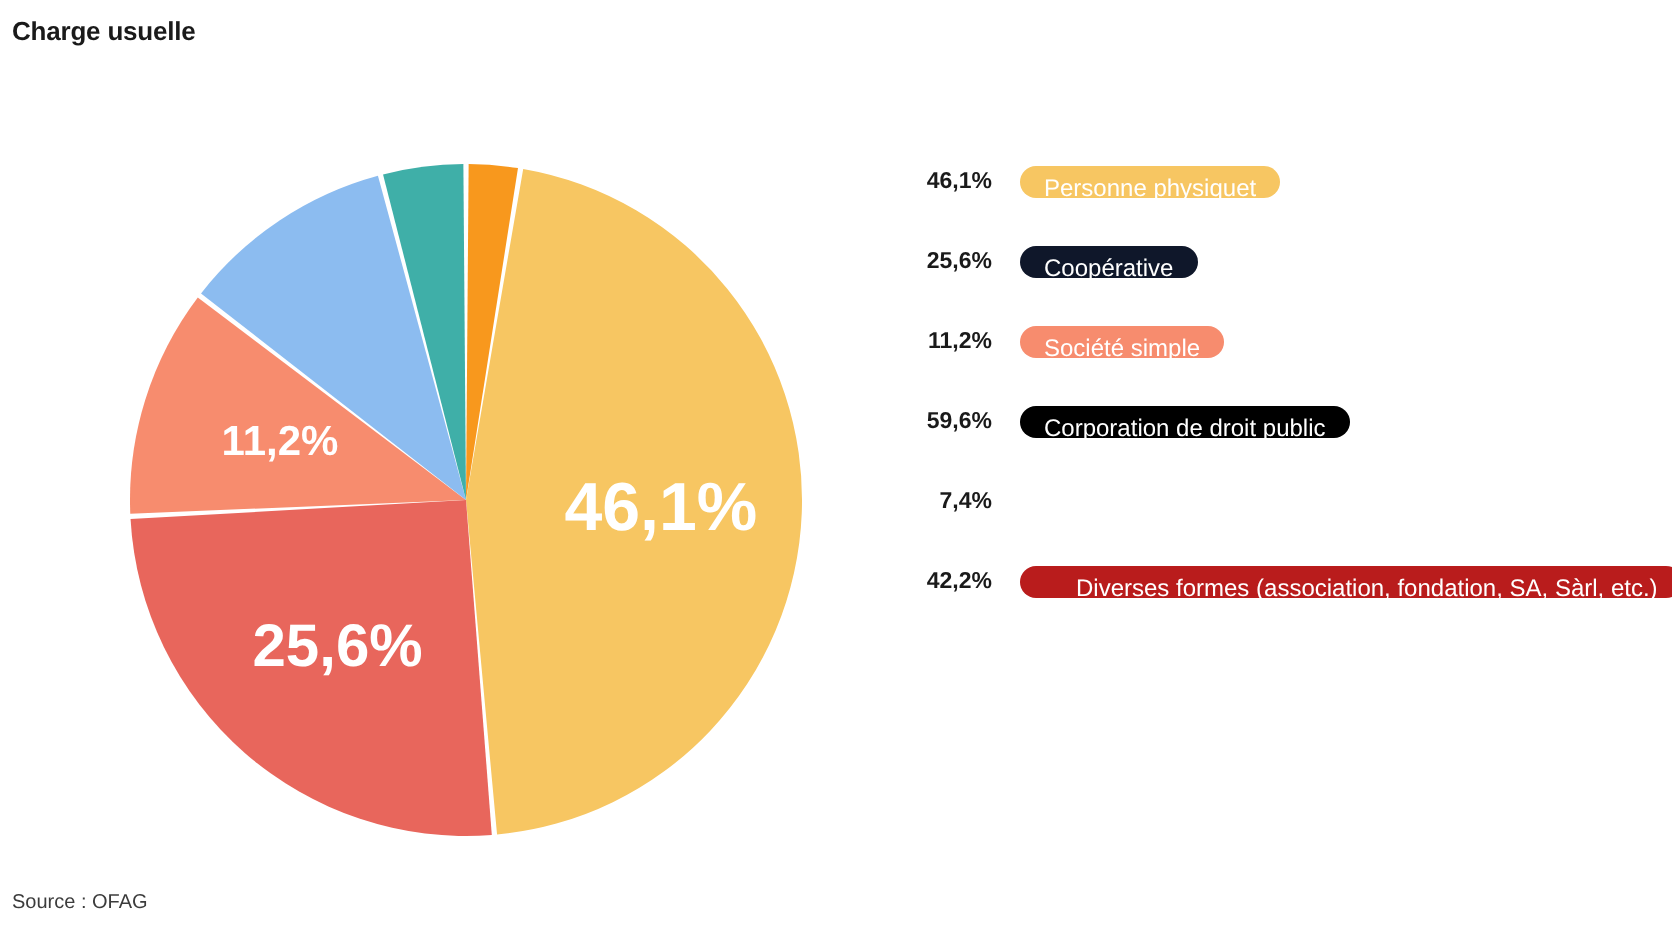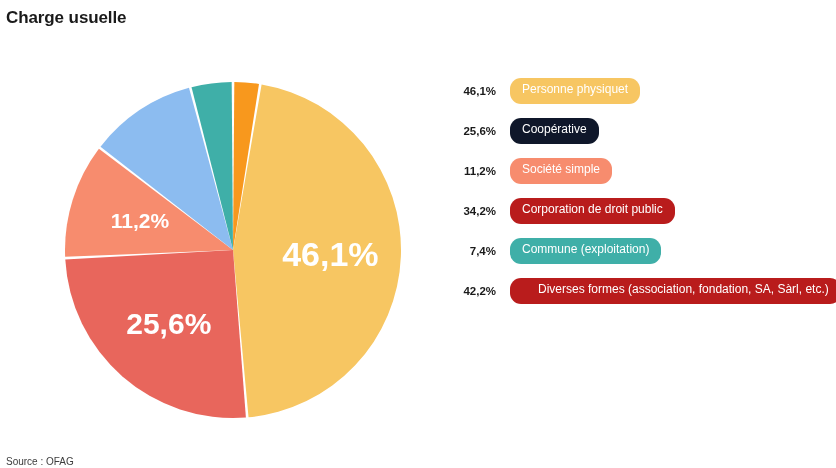--- a/index.html
+++ b/index.html
@@ -14,32 +14,32 @@
     overflow: hidden;
     font-family: "Liberation Sans", sans-serif;
     -webkit-font-smoothing: antialiased;
   }
 
   
   #chart-title {
     position: absolute;
     left: 6px;
     top: 8px;
-    font-size: 17px;
+    font-size: 13px;
     font-weight: bold;
     color: #1a1a1a;
     letter-spacing: -0.1px;
     white-space: nowrap;
   }
 
   
   #source-note {
     position: absolute;
     left: 6px;
-    top: 456px;
+    top: 446px;
     font-size: 10px;
     color: #3c3c3c;
     white-space: nowrap;
   }
 
   
   #pie-chart {
     position: absolute;
     left: 50px;
     top: 70px;
@@ -77,21 +77,21 @@
     width: 56px;
     text-align: right;
     font-size: 11.5px;
     font-weight: bold;
     color: #1a1a1a;
     white-space: nowrap;
     flex: 0 0 auto;
   }
   .legend-pill {
     margin-left: 14px;
-    height: 26px;
+    height: 16px;
     line-height: 22px;
     padding: 0 12px;
     border-radius: 11px;
     color: #ffffff;
     font-size: 12px;
     white-space: nowrap;
     flex: 0 0 auto;
   }
 </style>
 </head>
@@ -120,26 +120,25 @@
     </div>
     <div class="legend-row">
       <div class="legend-pct">25,6%</div>
       <div class="legend-pill" style="background: #0f172a;">Coopérative</div>
     </div>
     <div class="legend-row">
       <div class="legend-pct">11,2%</div>
       <div class="legend-pill" style="background: rgb(247, 140, 110);">Société simple</div>
     </div>
     <div class="legend-row">
-      <div class="legend-pct">34,2%</div>
-      <div class="legend-pill" style="background: #b91c1c;">Corporation de droit public</div>
+      <div class="legend-pct">59,6%</div>
+      <div class="legend-pill" style="background: #000000;">Corporation de droit public</div>
     </div>
     <div class="legend-row">
       <div class="legend-pct">7,4%</div>
-      <div class="legend-pill" style="background: rgb(63, 175, 168);">Commune (exploitation)</div>
     </div>
     <div class="legend-row">
       <div class="legend-pct">42,2%</div>
       <div class="legend-pill" style="background: #b91c1c; padding-left: 28px;">Diverses formes (association, fondation, SA, Sàrl, etc.)</div>
     </div>
   </div>
 
 <div id="source-note">Source : OFAG</div>
 
 </body></html>

